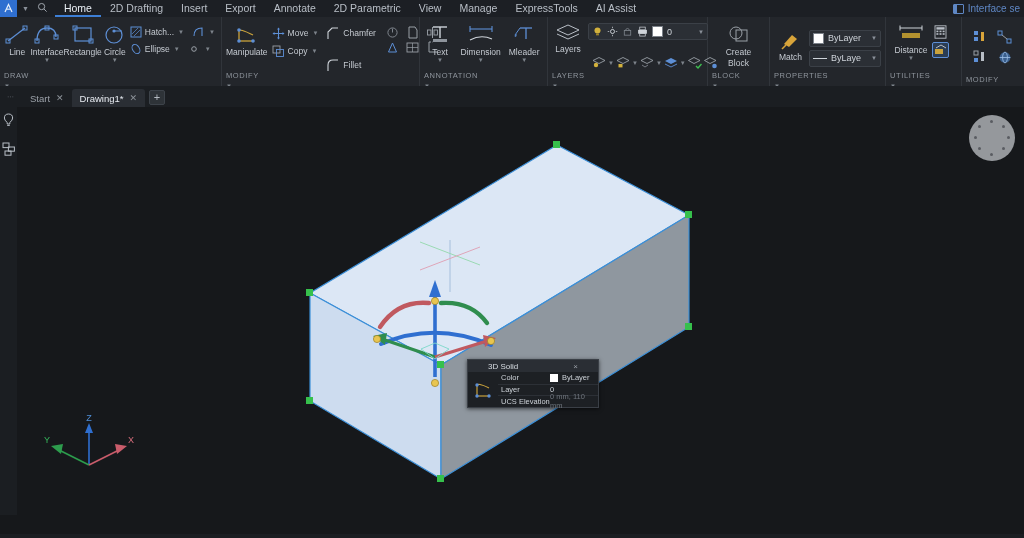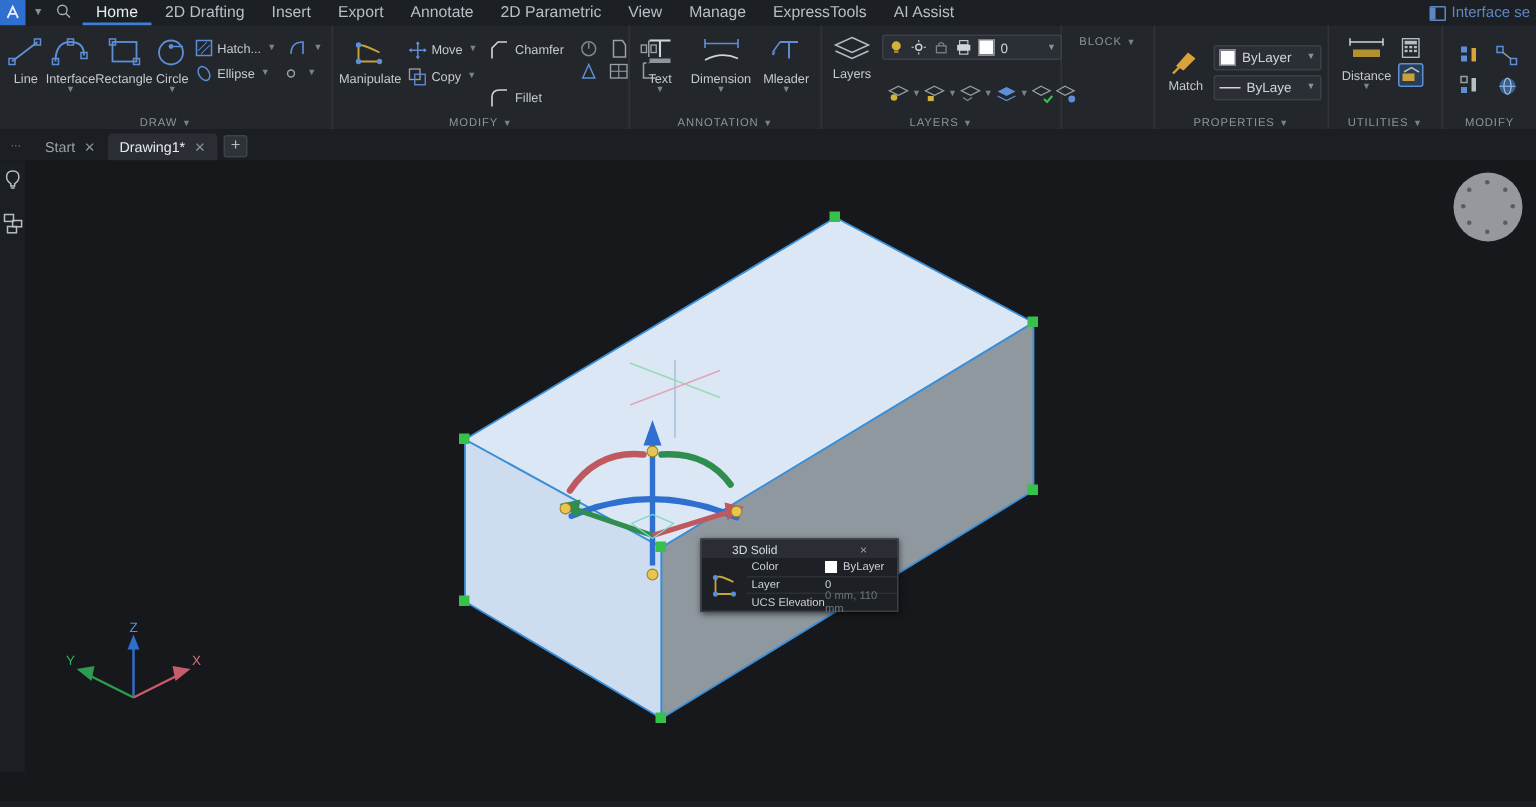--- a/index.html
+++ b/index.html
@@ -47,22 +47,22 @@
   .ribbon {
     position: absolute; top: 17px; left: 0; width: 1024px; height: 69px;
     background: #23262b; display: flex; align-items: stretch;
   }
   .panel {
     position: relative; display: flex; flex-direction: column;
     border-right: 1px solid #31353b; padding: 2px 4px 0 4px;
   }
   .panel-body { flex: 1; display: flex; align-items: flex-start; padding-top: 3px; }
   .panel-title {
-    height: 13px; display: flex; align-items: flex-end; justify-content: center;
-    gap: 3px; font-size: 7.5px; color: #8f959d; letter-spacing: .6px;
+    height: 13px; display: flex; align-items: flex-start; justify-content: center;
+    gap: 3px; font-size: 7.5px; color: #8f959d; letter-spacing: .6px; flex-direction: column;
   }
   .panel-title .dd { font-size: 6px; color: #7b8189; }
 
   .big-btn {
     display: flex; flex-direction: column; align-items: center;
     width: 44px; padding-top: 2px; cursor: default;
   }
   .big-btn .lbl { font-size: 8.5px; color: #c5cad1; margin-top: 2px; text-align: center; line-height: 1.1; }
   .big-btn .sub { font-size: 6px; color: #7d838b; line-height: 6px; }
 
@@ -521,20 +521,32 @@
             </span>
         </div>
       </div>
       <div class="panel-title">
         <span>LAYERS</span>
         <span class="dd">▼</span>
       </div>
     </div>
 
     <div class="panel" style="width:62px">
+      <div class="panel-body" style="justify-content:center">
+        <div class="big-btn" style="width:52px">
+          <span class="ico">
+            <svg width="28" height="22" viewBox="0 0 28 22">
+                <circle cx="11" cy="9" r="6" fill="none" stroke="#9aa0a7" stroke-width="1"></circle>
+                <rect x="11" y="6" width="11" height="11" fill="none" stroke="#9aa0a7" stroke-width="1"></rect>
+              </svg>
+          </span>
+          <span class="lbl">Create</span>
+          <span class="lbl">Block</span>
+        </div>
+      </div>
       <div class="panel-title">
         <span>BLOCK</span>
         <span class="dd">▼</span>
       </div>
     </div>
 
     <div class="panel" style="width:116px">
       <div class="panel-body" style="align-items:center;padding-top:0">
         <div class="big-btn" style="width:34px">
           <span class="ico">

